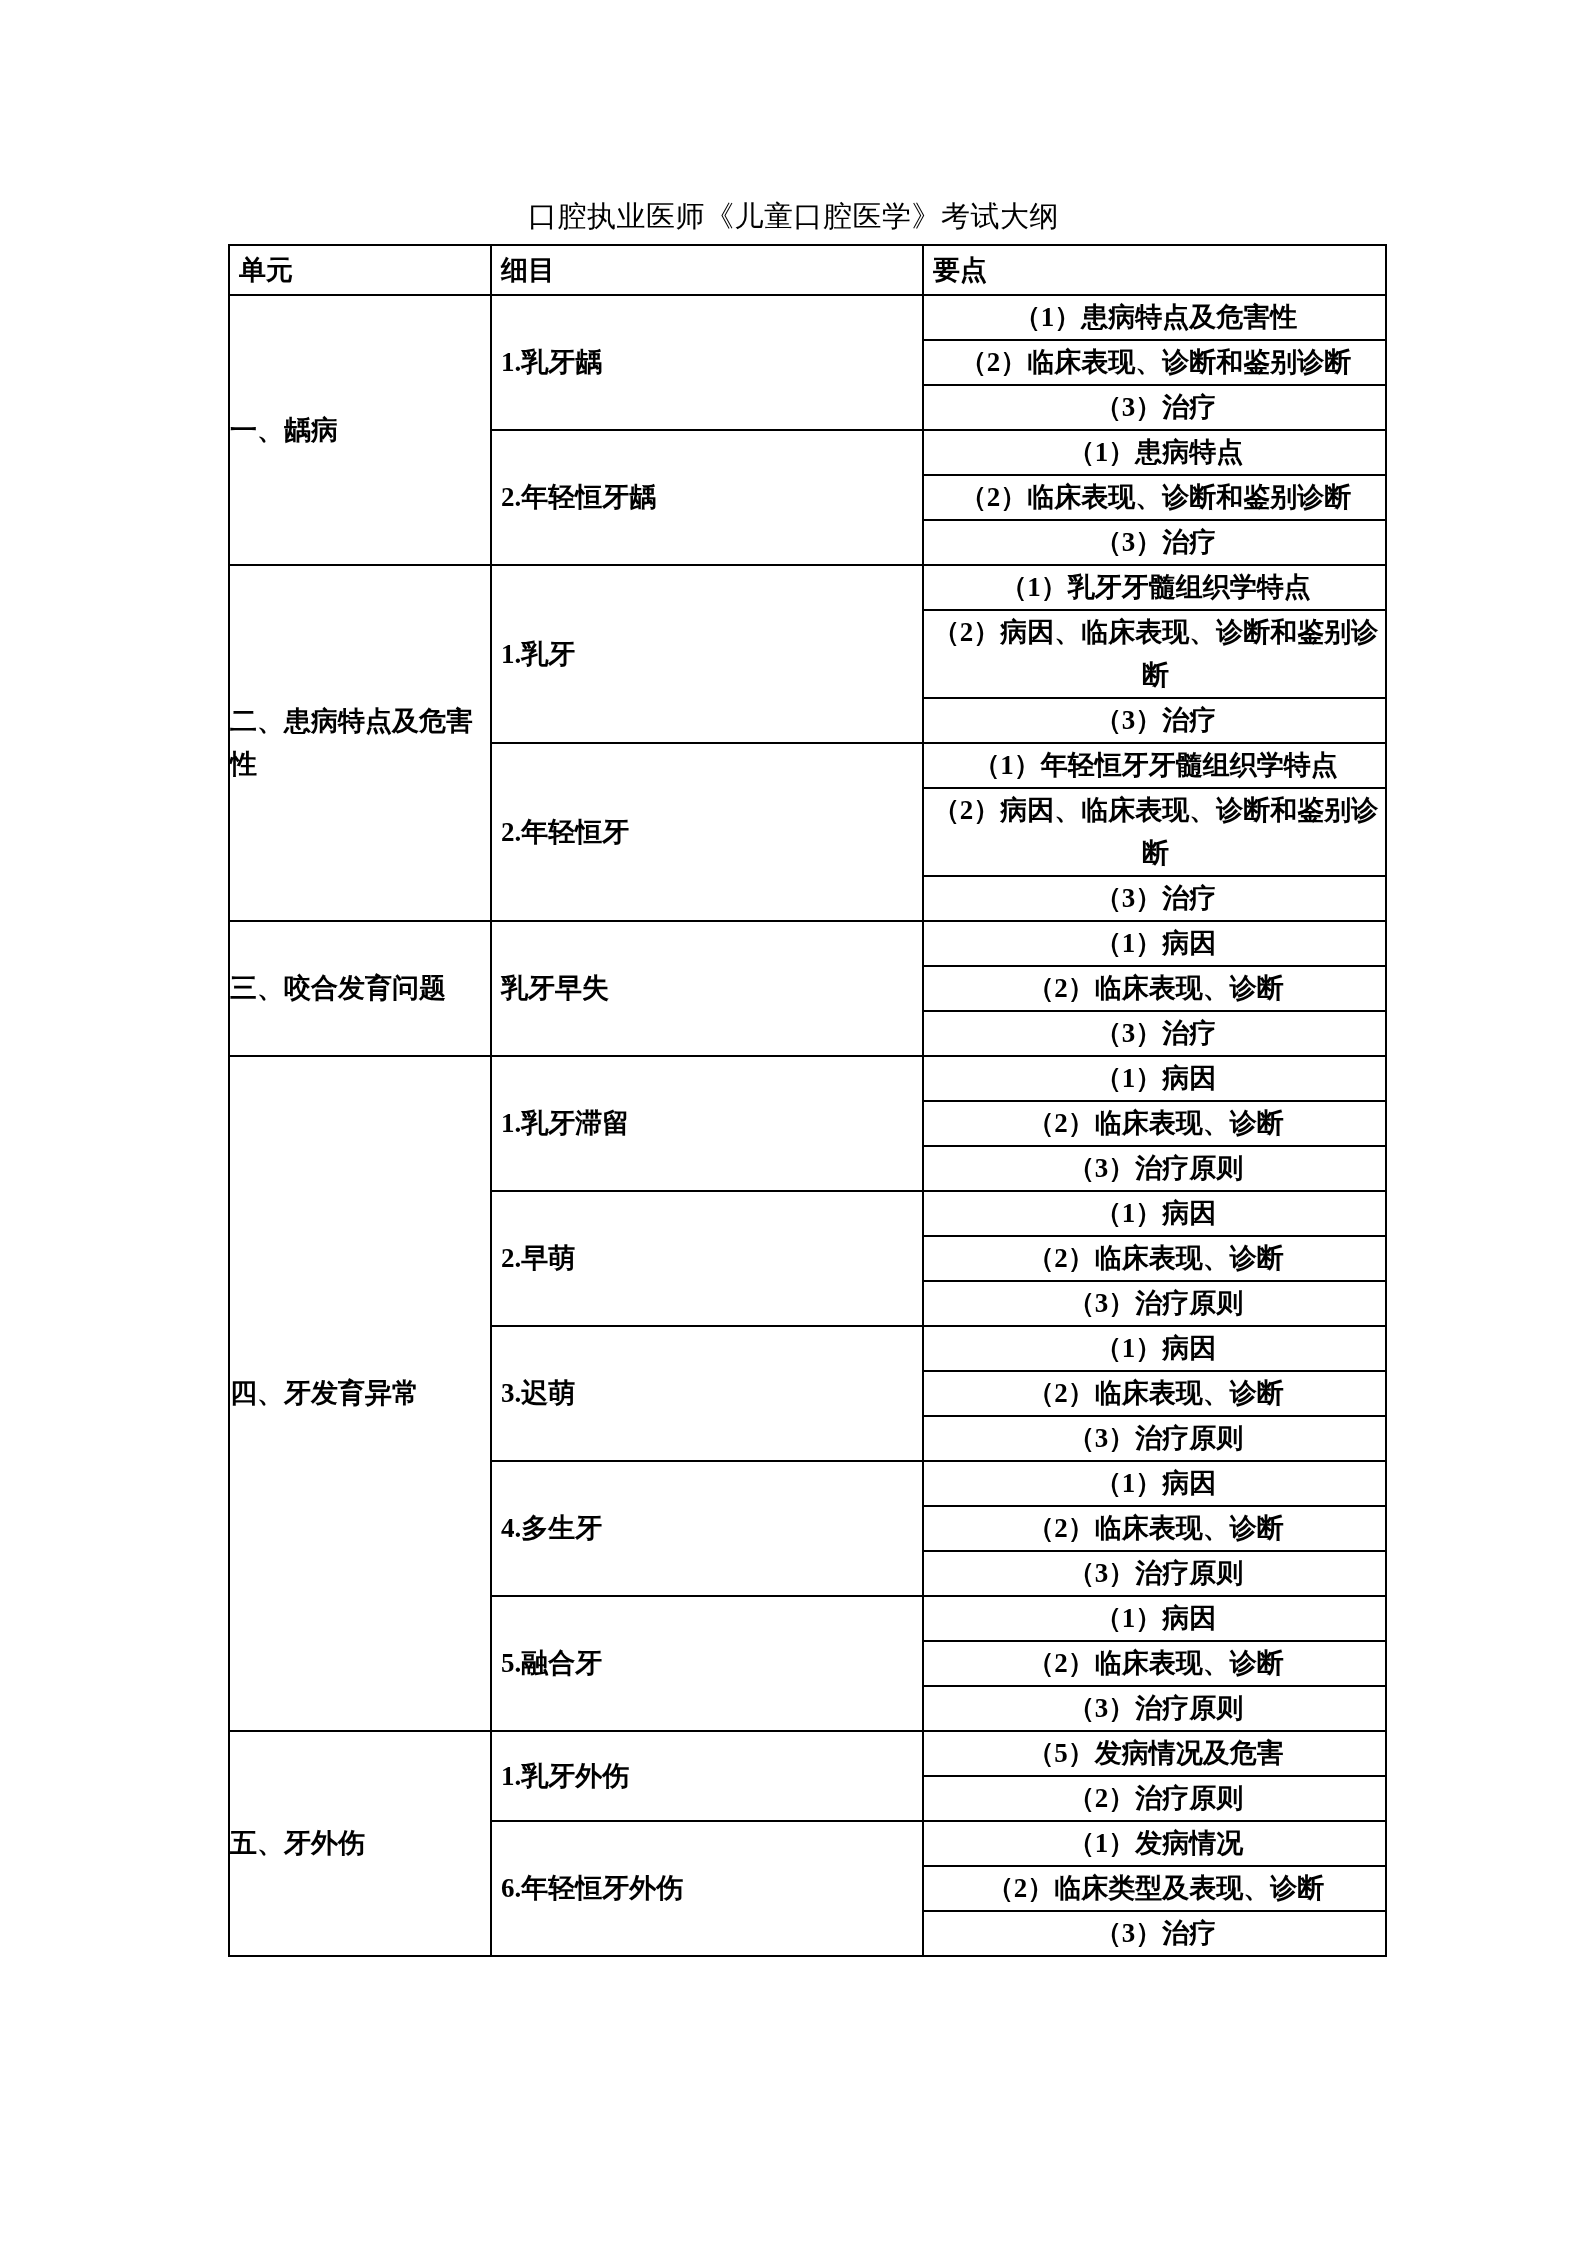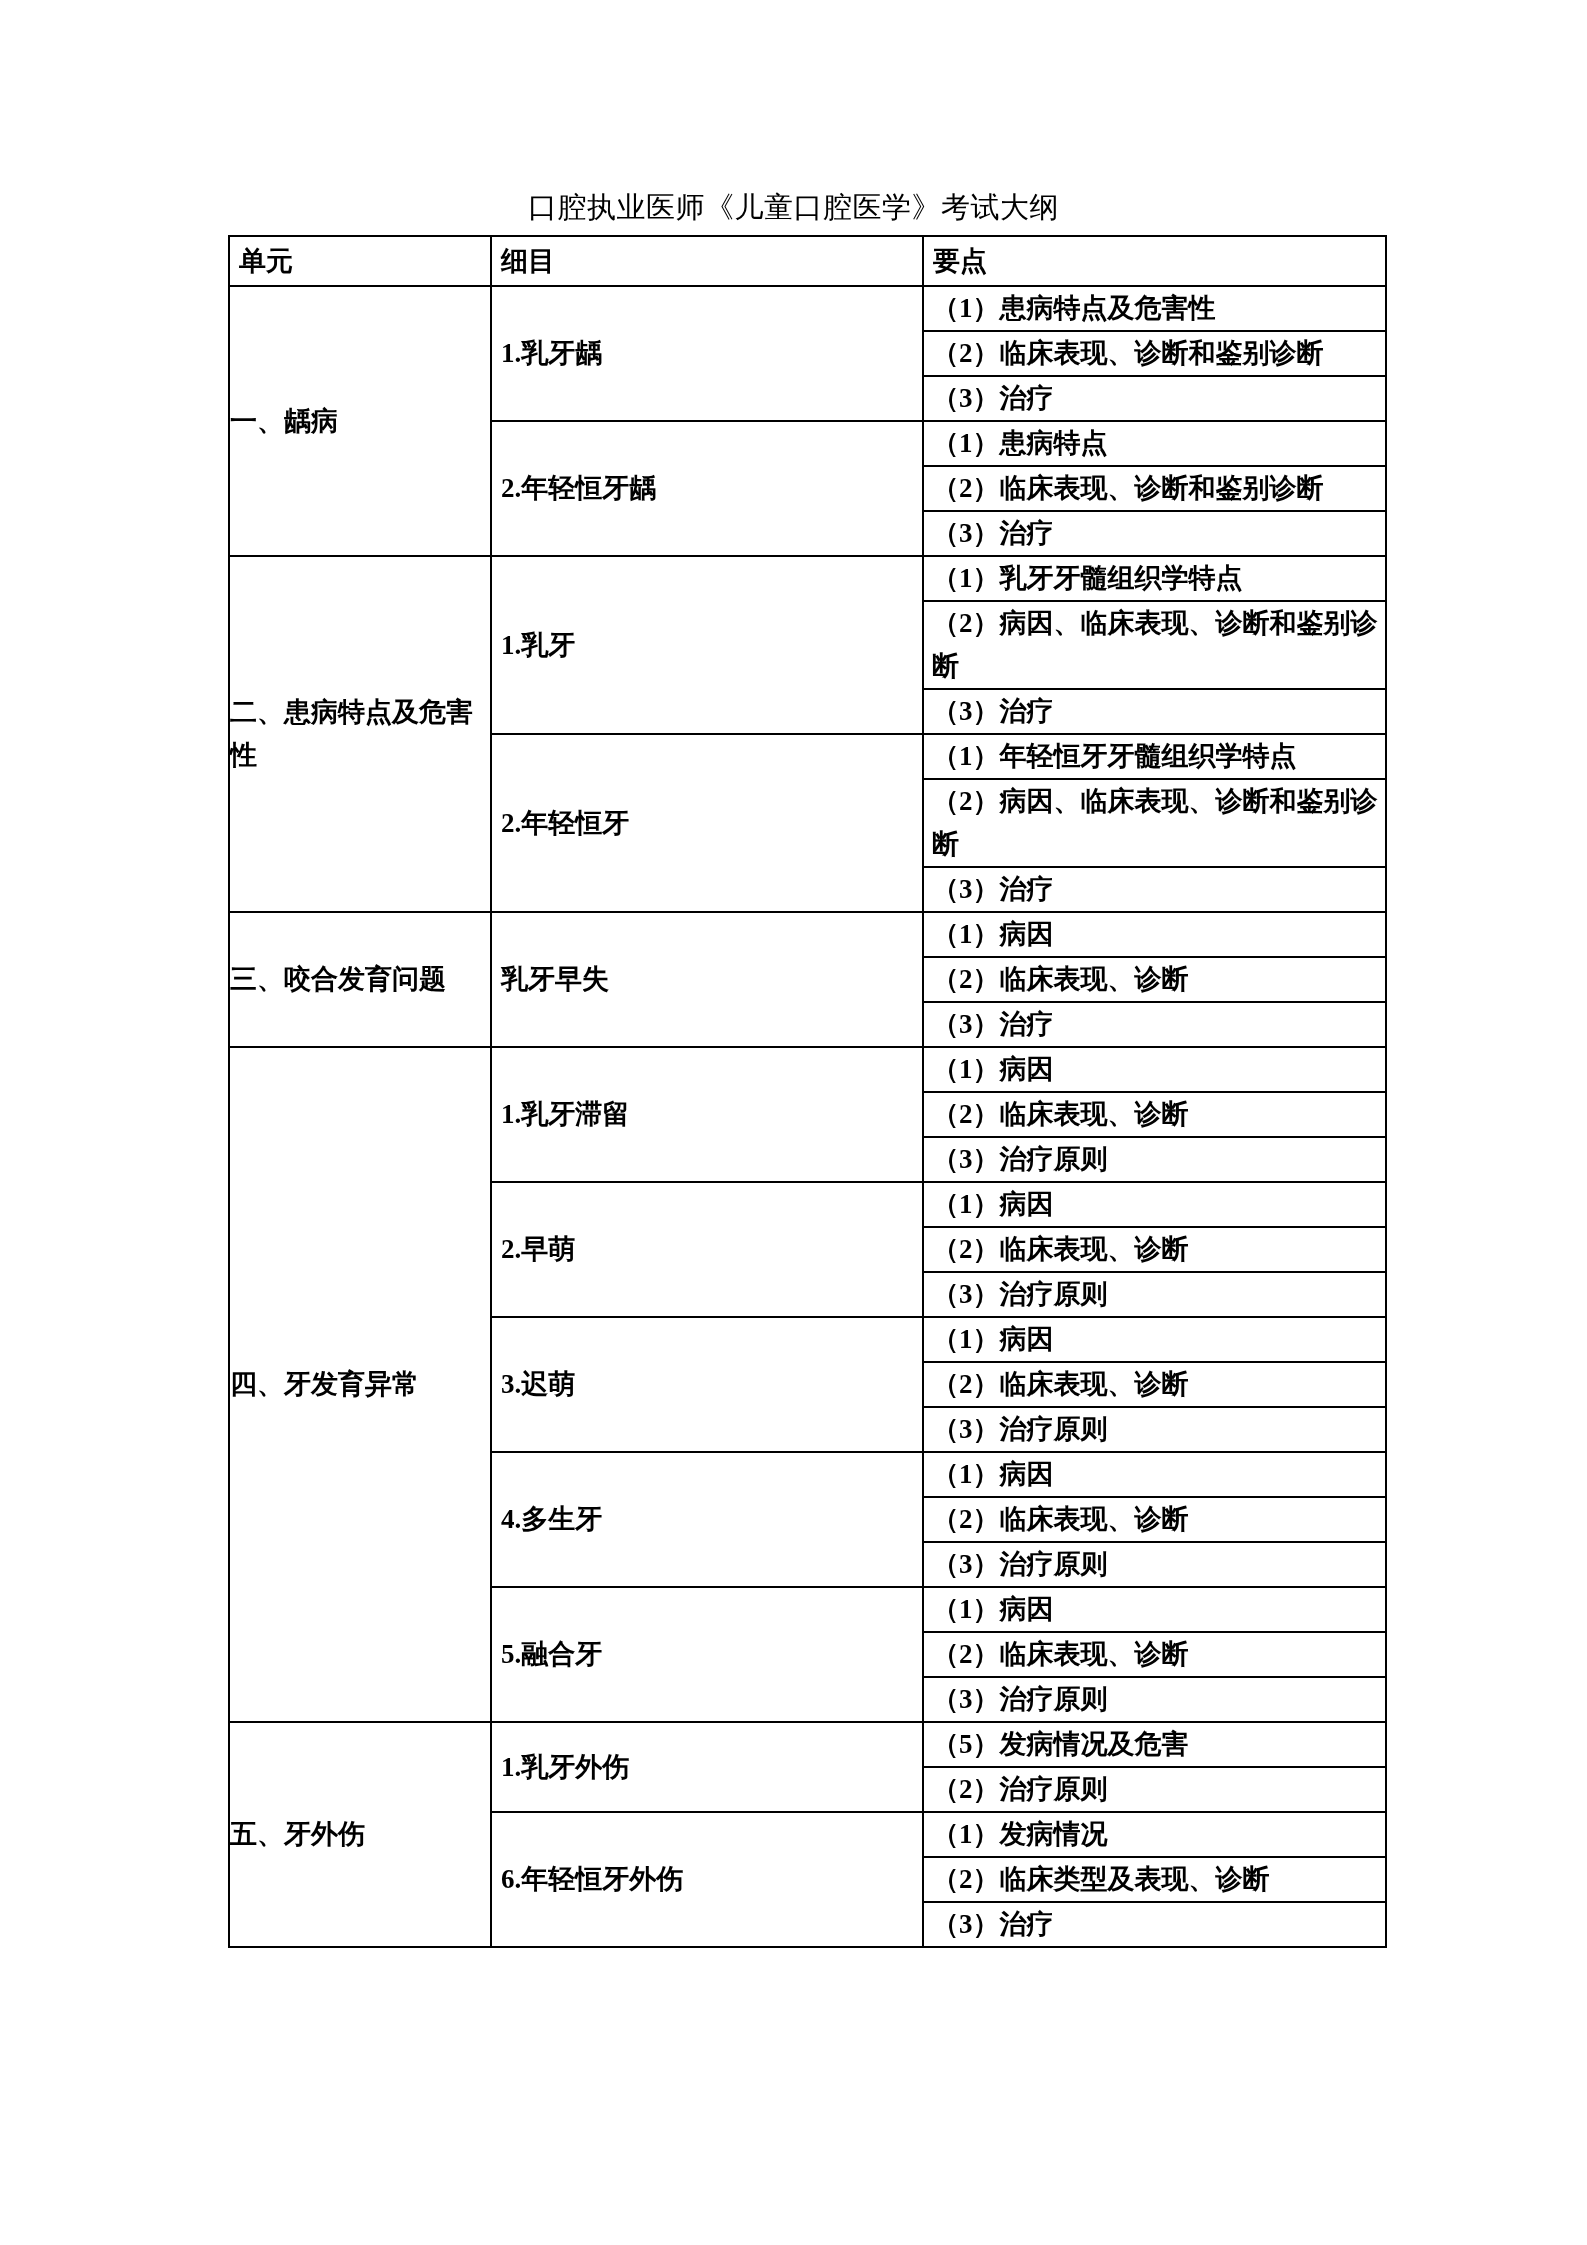--- a/index.html
+++ b/index.html
@@ -3,21 +3,21 @@
 <meta charset="utf-8">
 <style>
   html,body { margin:0; padding:0; background:#ffffff; }
   body {
     width:1587px; height:2245px;
     font-family:"Liberation Serif","DejaVu Serif",serif;
     color:#000;
   }
   .page { position:relative; width:1587px; height:2245px; }
   .doc-title {
-    margin:0; padding-top:188px;
+    margin:9px; padding-top:188px;
     text-align:center;
     font-size:29px; font-weight:normal;
     line-height:38px;
     letter-spacing:0.5px;
   }
   table.syllabus {
     border-collapse:collapse;
     table-layout:fixed;
     width:1157px;
     margin:9px 0 0 228px;
@@ -31,21 +31,21 @@
     font-weight:bold;
     line-height:43px;
     text-align:left;
     vertical-align:middle;
     padding:0 6px 0 9px;
     overflow:hidden;
     word-break:break-all;
   }
   thead th { height:48px; }
   tbody tr { height:43px; }
-  td.point-cell { padding-left:8px; }
+  td.point-cell { padding-left:8px;text-align:center; }
   td.unit-cell  { padding-left:0; }
 </style>
 </head>
 <body>
 
 <div class="page">
   <h1 class="doc-title">口腔执业医师《儿童口腔医学》考试大纲</h1>
 
   <table class="syllabus">
     <colgroup>

